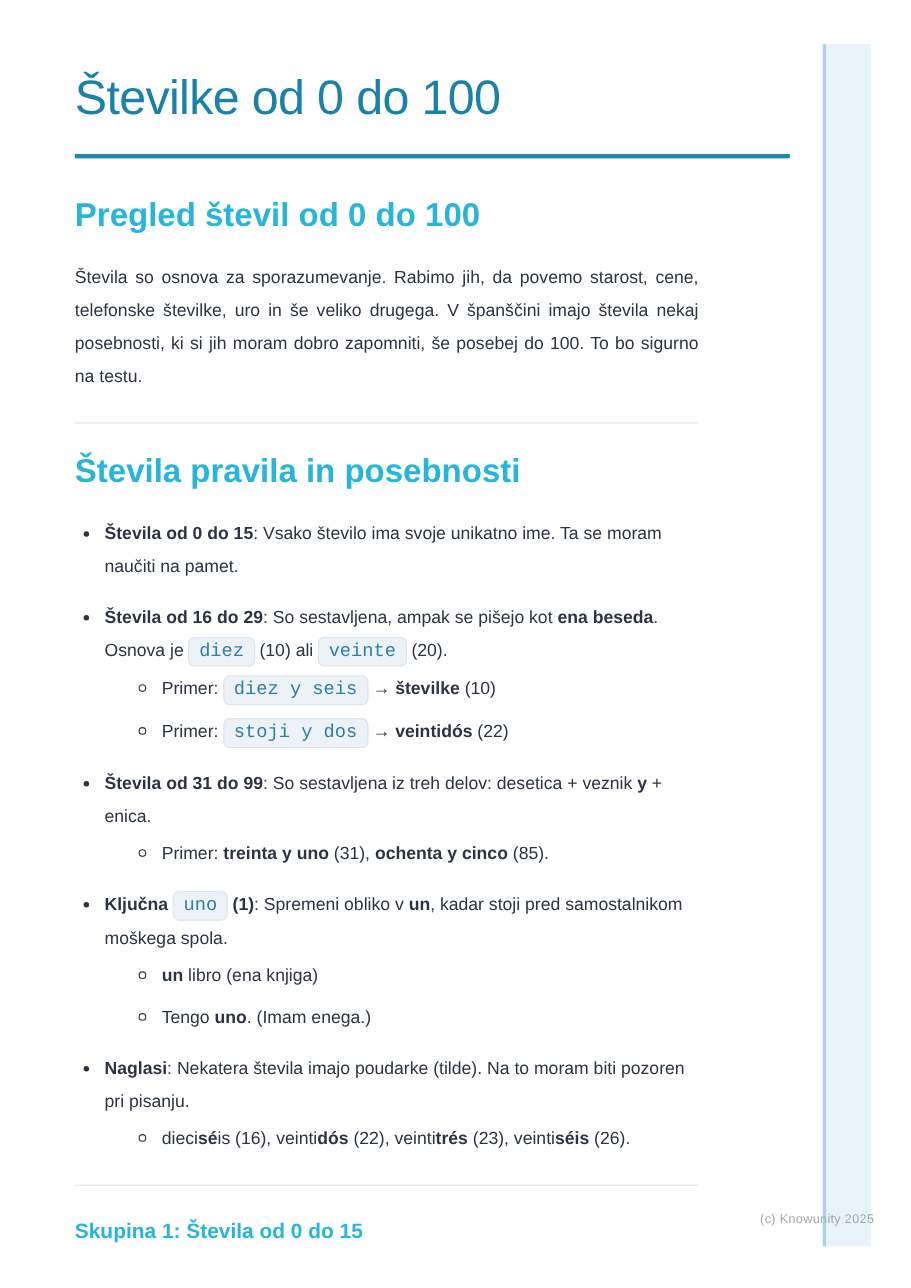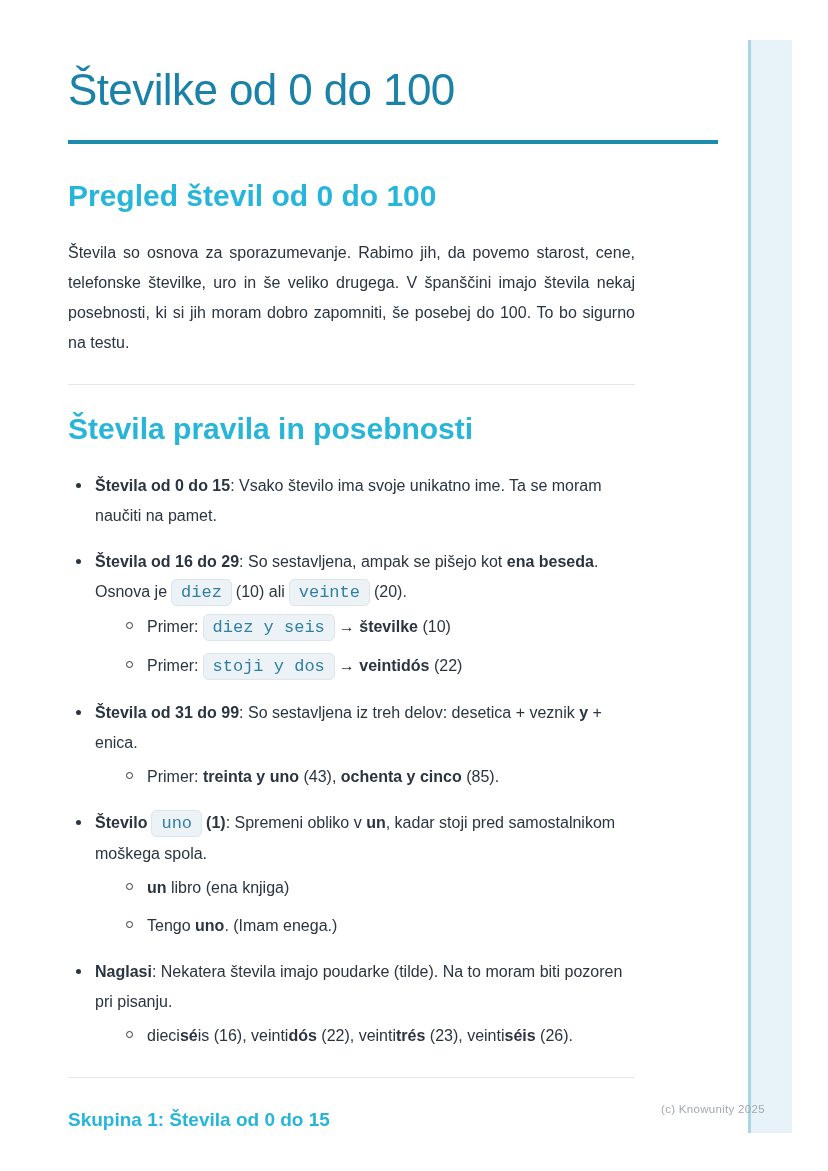--- a/index.html
+++ b/index.html
@@ -75,21 +75,21 @@
     border-radius:50%;border:1.5px solid var(--body-color);background:transparent;
   }
   .b{font-weight:700;}
   .code{
     font-family:"Liberation Mono","DejaVu Sans Mono",monospace;
     font-size:17px;color:var(--code-text);
     background:var(--code-bg);border:1px solid var(--code-border);
     border-radius:6px;padding:3px 9px;margin:0 4px;white-space:nowrap;
   }
   .footer-copyright{
-    position:absolute;left:661px;top:1101px;z-index:3;
+    position:absolute;left:691px;top:1101px;z-index:3;
     font-size:11.5px;line-height:16px;color:var(--footer-color);
     letter-spacing:0.3px;white-space:nowrap;
   }
 </style>
 </head>
 <body>
 
 <div class="side-strip"></div>
 
 <div class="content">
@@ -106,23 +106,23 @@
 
   <h2>Števila pravila in posebnosti</h2>
 
   <ul class="rules-list">
       <li><span class="b">Števila od 0 do 15</span><span>: Vsako število ima svoje unikatno ime. Ta se moram naučiti na pamet.</span></li>
       <li><span class="b">Števila od 16 do 29</span><span>: So sestavljena, ampak se pišejo kot </span><span class="b">ena beseda</span><span>. Osnova je</span><span class="code">diez</span><span>(10) ali</span><span class="code">veinte</span><span>(20).</span><ul class="sub-list">
           <li><span>Primer:</span><span class="code">diez y seis</span><span>→ </span><span class="b">številke</span><span> (10)</span></li>
           <li><span>Primer:</span><span class="code">stoji y dos</span><span>→ </span><span class="b">veintidós</span><span> (22)</span></li>
         </ul></li>
       <li><span class="b">Števila od 31 do 99</span><span>: So sestavljena iz treh delov: desetica + veznik </span><span class="b">y</span><span> + enica.</span><ul class="sub-list">
-          <li><span>Primer: </span><span class="b">treinta y uno</span><span> (43), </span><span class="b">ochenta y cinco</span><span> (85).</span></li>
+          <li><span>Primer: </span><span class="b">treinta y uno</span><span> (31), </span><span class="b">ochenta y cinco</span><span> (85).</span></li>
         </ul></li>
-      <li><span class="b">Število</span><span class="code">uno</span><span class="b">(1)</span><span>: Spremeni obliko v </span><span class="b">un</span><span>, kadar stoji pred samostalnikom moškega spola.</span><ul class="sub-list">
+      <li><span class="b">Ključna</span><span class="code">uno</span><span class="b">(1)</span><span>: Spremeni obliko v </span><span class="b">un</span><span>, kadar stoji pred samostalnikom moškega spola.</span><ul class="sub-list">
           <li><span class="b">un</span><span> libro (ena knjiga)</span></li>
           <li><span>Tengo </span><span class="b">uno</span><span>. (Imam enega.)</span></li>
         </ul></li>
       <li><span class="b">Naglasi</span><span>: Nekatera števila imajo poudarke (tilde). Na to moram biti pozoren pri pisanju.</span><ul class="sub-list">
           <li><span>dieci</span><span class="b">sé</span><span>is (16), veinti</span><span class="b">dós</span><span> (22), veinti</span><span class="b">trés</span><span> (23), veinti</span><span class="b">séis</span><span> (26).</span></li>
         </ul></li>
     </ul>
 
   <hr class="section-divider">
 

